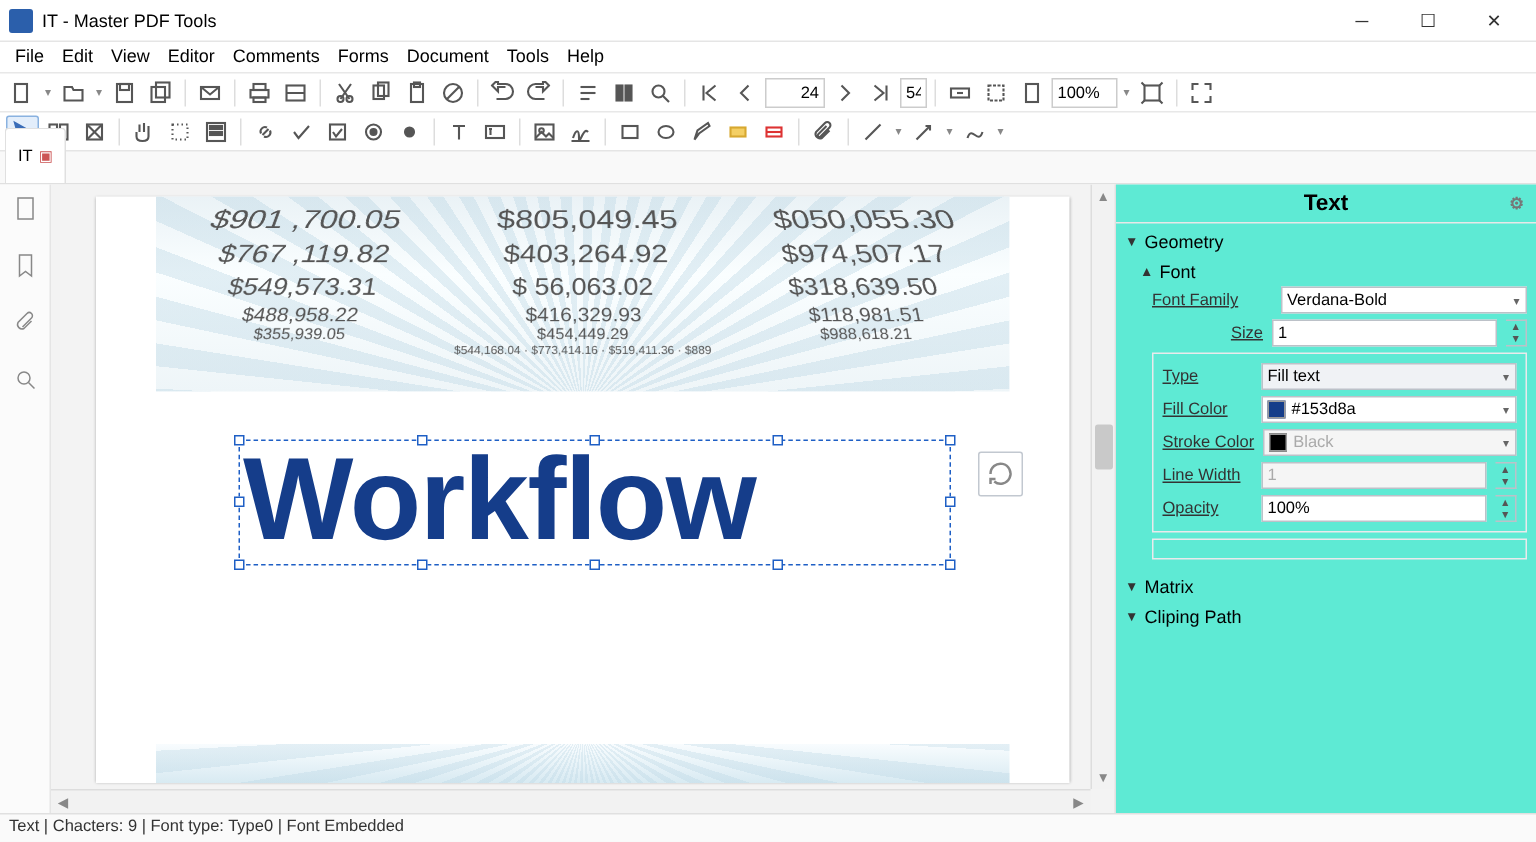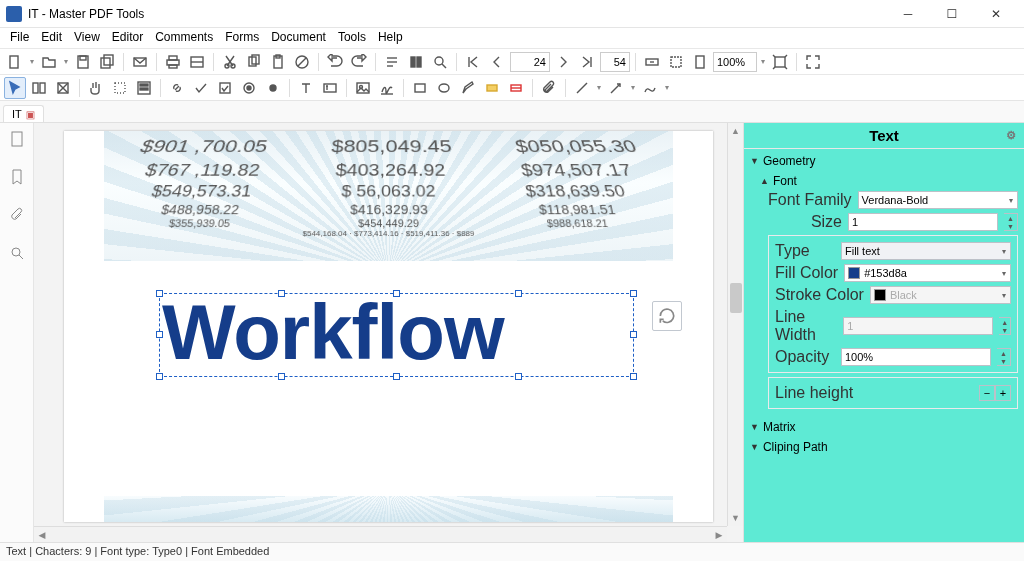--- a/index.html
+++ b/index.html
@@ -11,21 +11,21 @@
 .titlebar .win-controls div{width:44px; height:28px; display:flex; align-items:center; justify-content:center; color:#333;}
 .menubar{height:20px; display:flex; padding:0 4px; font-size:12px;}
 .menubar span{padding:2px 6px;}
 .toolbar{display:flex; align-items:center; padding:2px 4px; gap:2px; border-top:1px solid #e8e8e8; height:26px;}
 .tbtn{width:22px; height:22px; display:flex; align-items:center; justify-content:center; color:#555; border-radius:2px;}
 .tbtn svg{width:16px; height:16px; stroke:#565656; fill:none; stroke-width:1.4;}
 .tsep{width:1px; height:18px; background:#ddd; margin:0 3px;}
 .tinput{width:40px; height:20px; font-size:11px; border:1px solid #ccc; padding:0 3px; text-align:right;}
 .drop{width:8px; display:flex; align-items:center; justify-content:center; color:#888; font-size:8px;}
 .tabbar{height:22px; display:flex; align-items:flex-end; padding:0 3px; background:#f9f9f9; border-top:1px solid #e5e5e5;}
-.filetab{padding:2px 8px; font-size:11px; display:flex; gap:4px; align-items:center; background:#fff; border:1px solid #e0e0e0; border-bottom:none; border-radius:3px 3px 0 0;}
+.filetab{padding:12px 8px; font-size:11px; display:flex; gap:4px; align-items:center; background:#fff; border:1px solid #e0e0e0; border-bottom:none; border-radius:3px 3px 0 0;}
 .filetab .close{color:#c55; font-size:10px;}
 .workspace{display:flex; height:calc(561px - 28px - 20px - 26px - 26px - 22px - 19px); border-top:1px solid #e0e0e0;}
 .leftbar{width:34px; background:#fbfbfb; border-right:1px solid #e5e5e5; display:flex; flex-direction:column; align-items:center; padding-top:6px; gap:18px;}
 .leftbar .side-icon{width:20px; height:20px; display:flex; align-items:center; justify-content:center; color:#888;}
 .canvas-wrap{flex:1; position:relative; background:#f3f3f3; border-right:1px solid #e0e0e0; overflow:hidden;}
 .scrollv{position:absolute; right:0; top:0; width:16px; height:calc(100% - 16px); background:#f2f2f2; border-left:1px solid #ddd;}
 .scrollv .arrow{height:16px; display:flex; align-items:center; justify-content:center; color:#888; font-size:9px;}
 .scrollv .thumb{position:absolute; top:160px; left:2px; width:12px; height:30px; background:#c9c9c9; border-radius:2px;}
 .scrollh{position:absolute; bottom:0; left:0; height:16px; width:calc(100% - 16px); background:#f2f2f2; border-top:1px solid #ddd;}
 .scrollh .arrow{width:16px; display:inline-flex; align-items:center; justify-content:center; color:#888; font-size:9px; height:16px;}
@@ -48,21 +48,21 @@
 .rot-handle{position:absolute; width:30px; height:30px; border:1px solid #c2c8d0; background:#fff; border-radius:2px; display:flex; align-items:center; justify-content:center;}
 .rot-handle svg{width:20px; height:20px; stroke:#888; fill:none; stroke-width:2;}
 .panel{width:280px; background:#5eead4; display:flex; flex-direction:column;}
 .panel-title{font-weight:bold; font-size:15px; text-align:center; padding:4px 0; position:relative; border-bottom:1px solid #e8e8e8;}
 .panel-title .settings{position:absolute; right:8px; top:6px; font-size:11px; color:#777;}
 .panel-body{flex:1; overflow:auto; padding:2px 6px;}
 .sect{display:flex; align-items:center; gap:4px; font-size:12px; padding:3px 0; cursor:default;}
 .tri{font-size:9px; color:#333;}
 .group{padding-left:18px; display:flex; flex-direction:column; gap:4px; padding-bottom:8px;}
 .prow{display:flex; align-items:center; gap:6px;}
-.plabel{font-size:16px; min-width:80px; color:#333;}
+.plabel{font-size:11px; min-width:80px; color:#333;text-decoration:underline;}
 .pinput{flex:1; height:18px; border:1px solid #bcc1c8; font-size:11px; padding:0 3px; background:#fff;}
 .pselect{flex:1; height:18px; border:1px solid #bcc1c8; font-size:11px; padding:0 3px; background:#fff; display:flex; align-items:center; position:relative;}
 .pselect .caret{position:absolute; right:4px; font-size:8px; color:#666;}
 .spin{height:18px; width:14px; display:flex; flex-direction:column; border:1px solid #bcc1c8; border-left:none;}
 .spin div{flex:1; font-size:7px; display:flex; align-items:center; justify-content:center; color:#555;}
 .colorswatch{width:12px; height:12px; border:1px solid #999; margin-right:4px;}
 .subgroup{border:1px solid #eaeaec; padding:6px; display:flex; flex-direction:column; gap:4px;}
 .statusbar{height:19px; border-top:1px solid #e0e0e0; font-size:11px; padding:2px 6px; color:#333; background:#fafafa;}
 .small-stepper{display:flex;}
 .small-stepper .sb{width:16px; height:16px; border:1px solid #bcc1c8; display:flex; align-items:center; justify-content:center; font-size:11px;}
@@ -212,21 +212,21 @@
       <svg viewBox="0 0 16 16">
         <path d="M6 3l5 5-5 5"></path>
       </svg>
     </div>
   <div class="tbtn">
       <svg viewBox="0 0 16 16">
         <line x1="12" y1="3" x2="12" y2="13"></line>
         <path d="M4 3l6 5-6 5"></path>
       </svg>
     </div>
-  <input class="tinput" style="width: 30px;" value="54">
+  <input class="tinput" style="width: 18px;" value="54">
   <div class="tsep"></div>
   <div class="tbtn">
       <svg viewBox="0 0 16 16">
         <rect x="2" y="5" width="12" height="6"></rect>
         <line x1="6" y1="8" x2="10" y2="8"></line>
       </svg>
     </div>
   <div class="tbtn">
       <svg viewBox="0 0 16 16">
         <rect x="3" y="3" width="10" height="10" stroke-dasharray="2 1"></rect>
@@ -522,21 +522,21 @@
       <div class="group">
 
         <div class="prow">
           <span class="plabel">Font Family</span>
           <div class="pselect">
               <span>Verdana-Bold</span>
               <span class="caret">▾</span>
             </div>
         </div>
         <div class="prow" style="justify-content:flex-end">
-          <span class="plabel" style="min-width:30px;text-align:left">Size</span>
+          <span class="plabel" style="min-width:30px;text-align:right">Size</span>
           <input class="pinput" style="flex: 0 0 110px;" value="1">
           <div class="spin">
               <div>▲</div>
               <div>▼</div>
             </div>
         </div>
 
         <div class="subgroup">
           <div class="prow">
             <span class="plabel" style="min-width:60px">Type</span>
@@ -573,28 +573,20 @@
             <span class="plabel" style="min-width:60px">Opacity</span>
             <input class="pinput" value="100%" style="">
             <div class="spin">
                 <div>▲</div>
                 <div>▼</div>
               </div>
           </div>
         </div>
 
         <div class="subgroup">
-          <div class="prow">
-            <span class="plabel" style="min-width:100px">Line height</span>
-            <div style="flex:1"></div>
-            <div class="small-stepper">
-                <div class="sb">−</div>
-                <div class="sb">+</div>
-              </div>
-          </div>
         </div>
       </div>
 
       <div class="sect">
           <span class="tri">▼</span>
           <span>Matrix</span>
         </div>
       <div class="sect">
           <span class="tri">▼</span>
           <span>Cliping Path</span>

